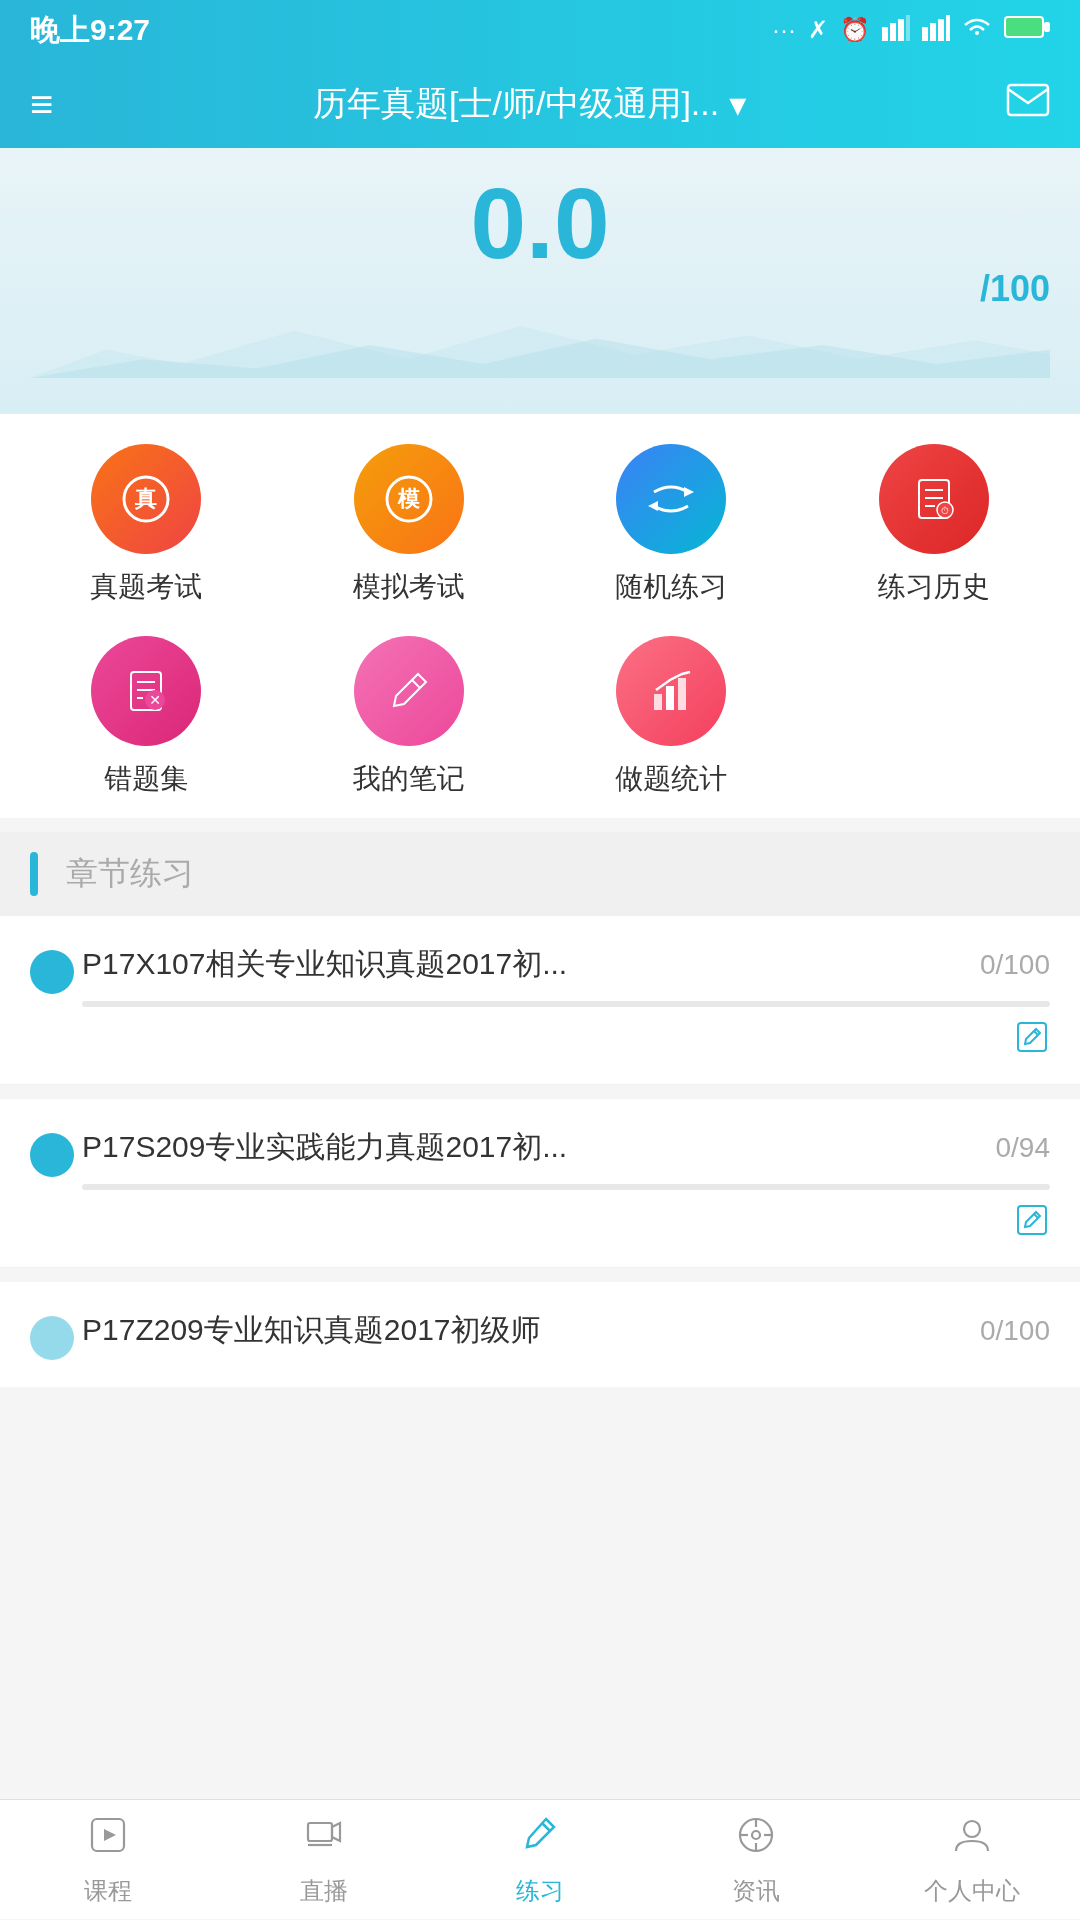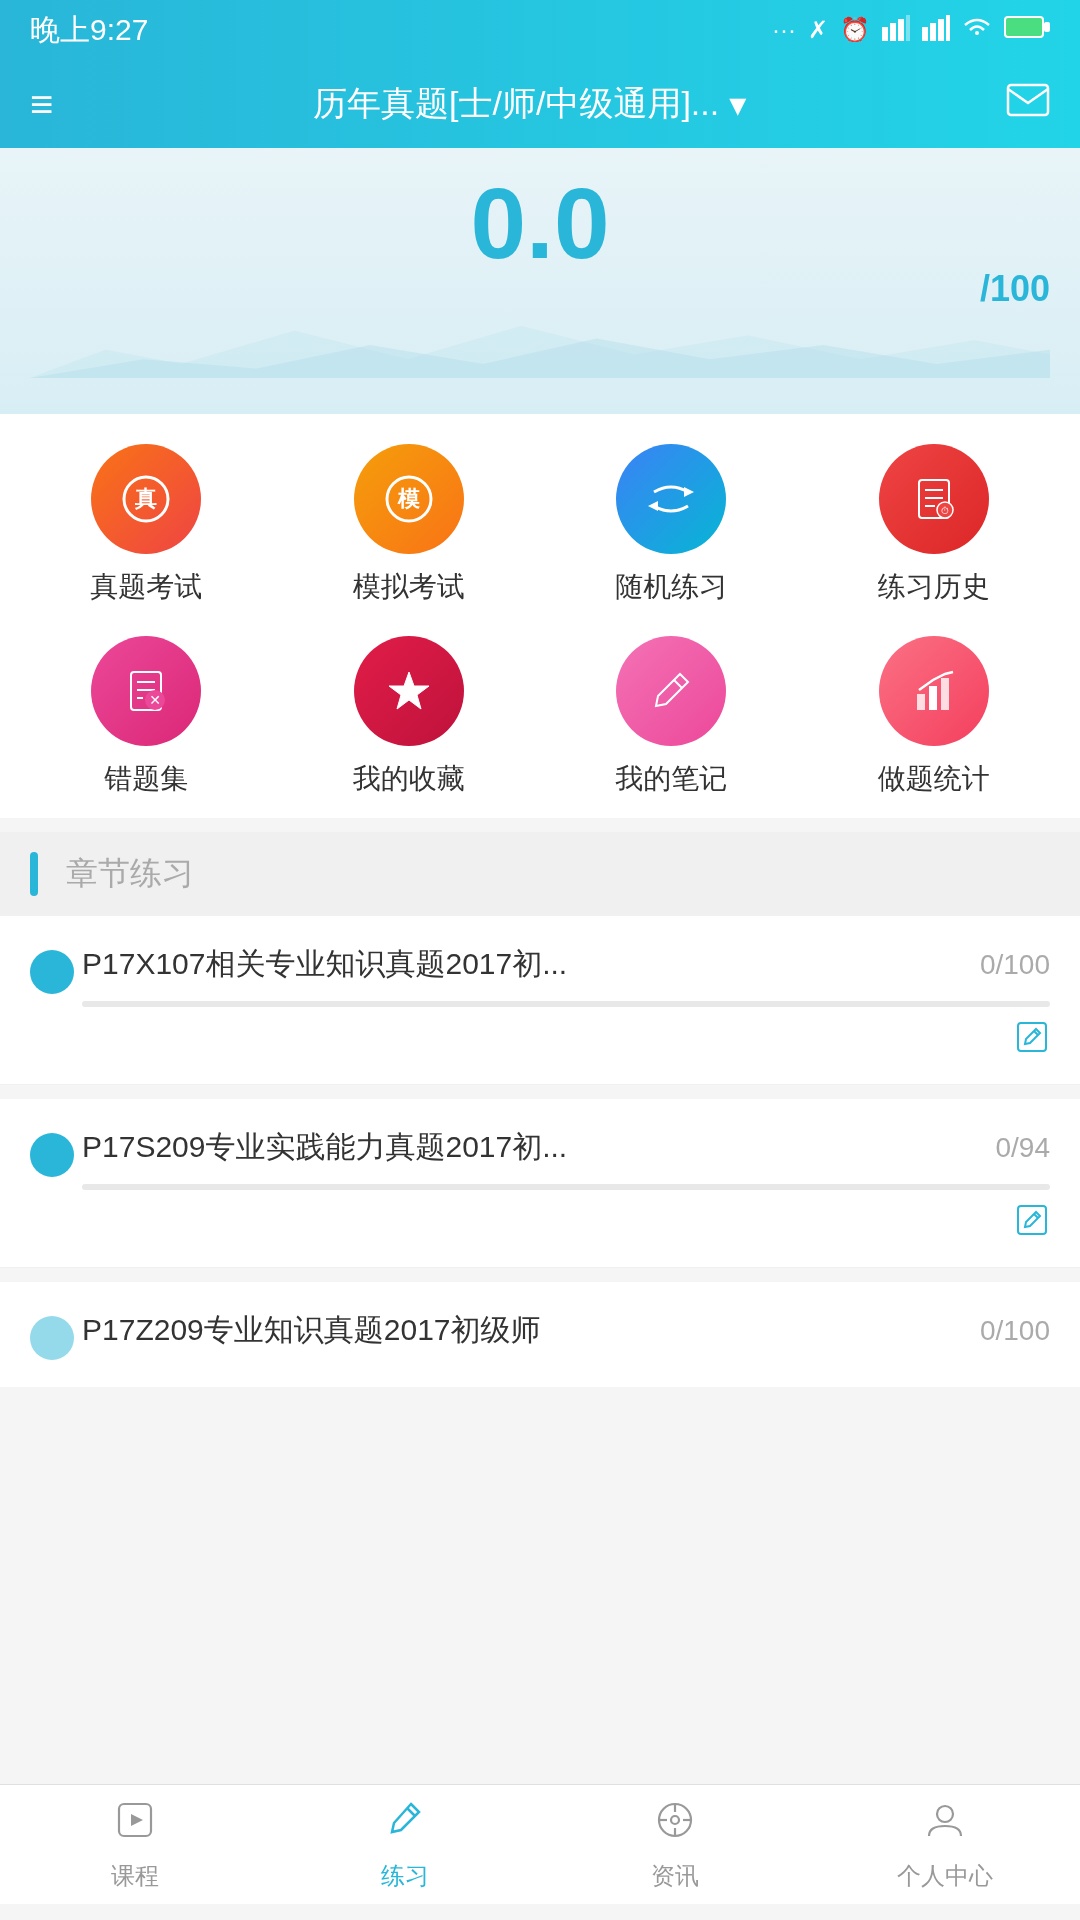--- a/index.html
+++ b/index.html
@@ -16,21 +16,21 @@
     .status-bar {
       background: linear-gradient(to right, #29b6d8, #22d4e8);
       height: 60px;
       display: flex;
       align-items: center;
       justify-content: space-between;
       padding: 0 30px;
       color: white;
       font-size: 28px;
     }
-    .status-time { font-weight: normal; font-size: 30px; }
+    .status-time { font-weight: bold; font-size: 30px; }
     .status-icons { display: flex; align-items: center; gap: 12px; font-size: 24px; }
 
     
     .header {
       background: linear-gradient(to right, #29b6d8, #22d4e8);
       height: 88px;
       display: flex;
       align-items: center;
       justify-content: space-between;
       padding: 0 30px;
@@ -149,21 +149,21 @@
     .list-actions {
       display: flex;
       justify-content: flex-end;
       margin-top: 12px;
     }
     .edit-icon { color: #29b6d8; font-size: 36px; }
 
     
     .bottom-nav {
       position: fixed;
-      bottom: 16px;
+      bottom: 1px;
       left: 0;
       width: 1080px;
       height: 120px;
       background: white;
       border-top: 1px solid #e0e0e0;
       display: flex;
       align-items: center;
     }
     .nav-item {
       flex: 1;
@@ -297,28 +297,20 @@
       <svg width="54" height="54" viewBox="0 0 54 54" fill="white">
         <rect x="12" y="8" width="30" height="38" rx="3" stroke="white" stroke-width="2" fill="none"></rect>
         <line x1="18" y1="18" x2="36" y2="18" stroke="white" stroke-width="2"></line>
         <line x1="18" y1="26" x2="36" y2="26" stroke="white" stroke-width="2"></line>
         <line x1="18" y1="34" x2="24" y2="34" stroke="white" stroke-width="2"></line>
         <circle cx="36" cy="36" r="10" fill="#ec4899"></circle>
         <text x="36" y="41" text-anchor="middle" font-size="14" fill="white">✕</text>
       </svg>
     </div>
     <span class="function-label">错题集</span>
-  </div>
-  <div class="function-item">
-    <div class="function-icon icon-red-star">
-      <svg width="54" height="54" viewBox="0 0 54 54" fill="white">
-        <polygon points="27,8 32,22 47,22 35,31 39,45 27,36 15,45 19,31 7,22 22,22" stroke="white" stroke-width="1" fill="white"></polygon>
-      </svg>
-    </div>
-    <span class="function-label">我的收藏</span>
   </div>
   <div class="function-item">
     <div class="function-icon icon-pink-light">
       <svg width="54" height="54" viewBox="0 0 54 54" fill="white">
         <path d="M36 10 L44 18 L22 40 L12 42 L14 32 Z" stroke="white" stroke-width="2" fill="none"></path>
         <line x1="30" y1="16" x2="38" y2="24" stroke="white" stroke-width="2"></line>
       </svg>
     </div>
     <span class="function-label">我的笔记</span>
   </div>
@@ -401,20 +393,30 @@
   <div class="nav-item">
     <span class="nav-icon">
       <svg width="44" height="44" viewBox="0 0 44 44" fill="none" stroke="#999" stroke-width="2.2">
         <rect x="6" y="6" width="32" height="32" rx="5"></rect>
         <polygon points="18,16 18,28 30,22" fill="#999" stroke="none"></polygon>
       </svg>
     </span>
     <span class="nav-label">课程</span>
   </div>
   <div class="nav-item">
+    <span class="nav-icon">
+      <svg width="44" height="44" viewBox="0 0 44 44" fill="none" stroke="#999" stroke-width="2.2">
+        <rect x="6" y="10" width="24" height="18" rx="2"></rect>
+        <polygon points="30,14 38,10 38,28 30,24" stroke="#999" fill="none"></polygon>
+        <line x1="6" y1="32" x2="30" y2="32"></line>
+      </svg>
+    </span>
+    <span class="nav-label">直播</span>
+  </div>
+  <div class="nav-item">
     <span class="nav-icon active">
       <svg width="44" height="44" viewBox="0 0 44 44" fill="none" stroke="#29b6d8" stroke-width="2.5">
         <path d="M28 6 L36 14 L18 32 L9 34 L11 25 Z"></path>
         <line x1="24" y1="10" x2="32" y2="18"></line>
       </svg>
     </span>
     <span class="nav-label active">练习</span>
   </div>
   <div class="nav-item">
     <span class="nav-icon">

